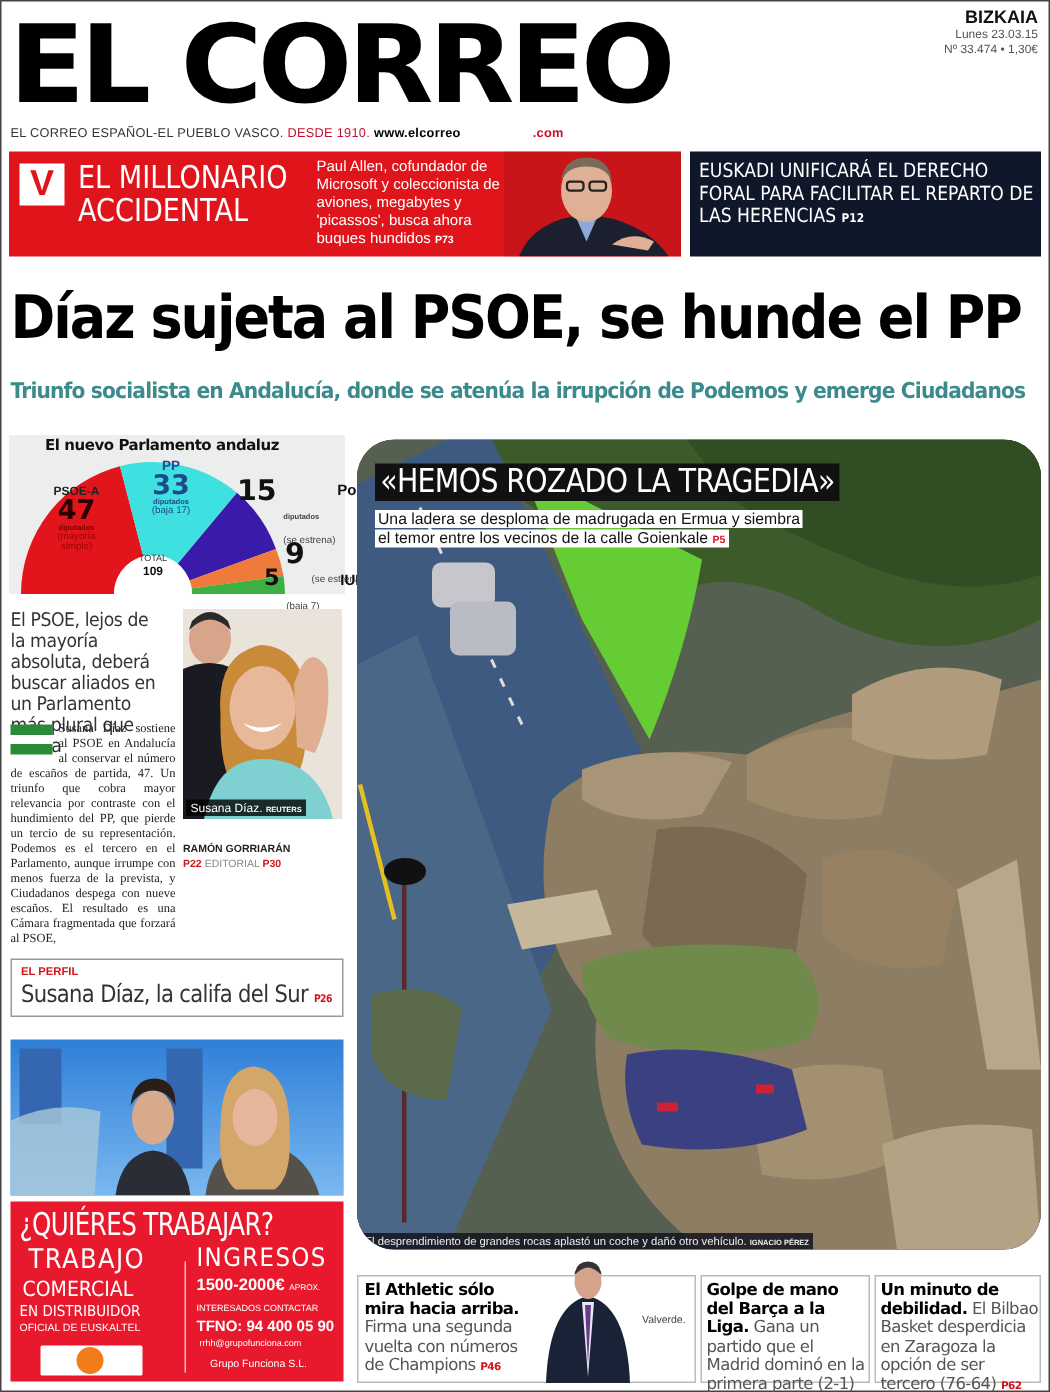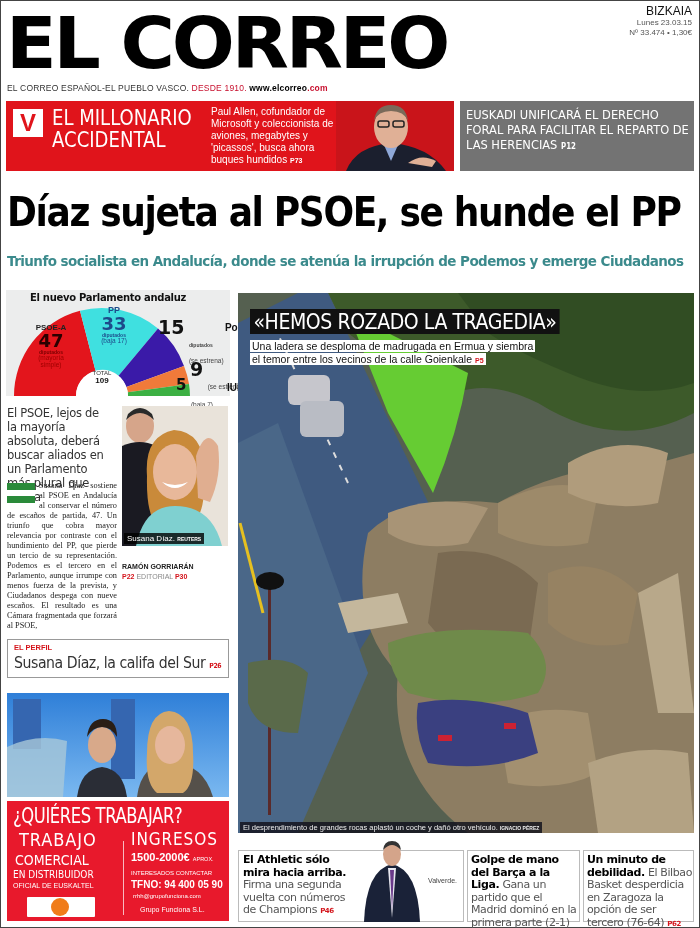--- a/index.html
+++ b/index.html
@@ -2,36 +2,36 @@
 <html><head>
 <meta charset="utf-8">
 <style>
   * { box-sizing: border-box; margin: 0; padding: 0; }
   body { width: 700px; height: 928px; background: #fff; font-family: "Liberation Sans", sans-serif; color: #111; position: relative; overflow: hidden; }
   .frame { position: absolute; left: 0; top: 0; width: 700px; height: 928px; border: 1px solid #444; }
 
   
   .masthead-title { position: absolute; left: 6px; top: 4px; font-family: "DejaVu Sans", sans-serif; font-weight: 900; font-size: 72px; letter-spacing: -3px; line-height: 78px; color: #000; transform: scaleX(1.03); transform-origin: left; }
   .edition { position: absolute; right: 8px; top: 4px; text-align: right; }
-  .edition .region { font-weight: normal; font-size: 12px; }
+  .edition .region { font-weight: bold; font-size: 12px; }
   .edition .meta { font-size: 8px; color: #555; line-height: 10px; }
   .tagline { position: absolute; left: 7px; top: 83px; font-size: 8.5px; color: #333; letter-spacing: 0.2px; }
   .tagline .since { color: #c8102e; }
   .tagline .url { font-weight: bold; color: #000; }
-  .tagline .url b { color: #c8102e; }
+  .tagline .url b { color: #c8102e; padding-left: 48px; }
 
   
   .promo-left { position: absolute; left: 6px; top: 101px; width: 448px; height: 70px; background: #e0141b; overflow: hidden; }
   .v-logo { position: absolute; left: 7px; top: 8px; width: 30px; height: 28px; background: #fff; color: #e0141b; font-weight: 900; font-size: 24px; text-align: center; line-height: 28px; }
   .promo-title { position: absolute; left: 46px; top: 6px; color: #fff; font-size: 21px; line-height: 22px; font-family: "DejaVu Sans", sans-serif; transform: scaleX(0.86); transform-origin: left; }
   .promo-desc { position: absolute; left: 205px; top: 5px; width: 130px; color: #fff; font-size: 10px; line-height: 12px; }
   .page-ref { font-weight: bold; font-size: 7px; color: #fff; }
   .page-ref.red { color: #d4141b; }
   .portrait { position: absolute; left: 330px; top: 0; width: 118px; height: 70px; }
-  .promo-right { position: absolute; left: 460px; top: 101px; width: 234px; height: 70px; background: #737373; }
+  .promo-right { position: absolute; left: 460px; top: 101px; width: 234px; height: 70px; background: #0f172a; }
   .promo-right-text { position: absolute; left: 6px; top: 6px; color: #fff; font-size: 13px; line-height: 15px; font-family: "DejaVu Sans", sans-serif; transform: scaleX(0.88); transform-origin: left; width: 260px; }
 
   
   .headline { position: absolute; left: 7px; top: 188px; font-family: "DejaVu Sans", sans-serif; font-weight: bold; font-size: 40px; letter-spacing: -1.5px; line-height: 48px; color: #000; transform: scaleX(0.9); transform-origin: left; white-space: nowrap; }
   .subhead { position: absolute; left: 7px; top: 253px; font-family: "DejaVu Sans", sans-serif; font-weight: bold; font-size: 14.5px; color: #3b8a8c; letter-spacing: -0.6px; white-space: nowrap; transform: scaleX(0.93); transform-origin: left; }
 
   
   .chart-box { position: absolute; left: 6px; top: 290px; width: 224px; height: 106px; background: #eceded; }
   .chart-title { position: absolute; left: 24px; top: 2px; font-weight: bold; font-size: 10px; font-family: "DejaVu Sans", sans-serif; letter-spacing: -0.3px; }
   .chart-svg { position: absolute; left: 0; top: 14px; }
@@ -73,21 +73,21 @@
   .ad-r2 { position: absolute; left: 124px; top: 50px; font-size: 11px; font-weight: bold; white-space: nowrap; }
   .ad-r2 small { font-size: 5.5px; font-weight: normal; }
   .ad-r3 { position: absolute; left: 124px; top: 69px; font-size: 6px; white-space: nowrap; }
   .ad-r4 { position: absolute; left: 124px; top: 78px; font-size: 10px; font-weight: bold; white-space: nowrap; }
   .ad-r5 { position: absolute; left: 126px; top: 92px; font-size: 6px; }
   .ad-r6 { position: absolute; left: 133px; top: 105px; font-size: 7px; }
   .ad-logo { position: absolute; left: 20px; top: 96px; width: 68px; height: 20px; background: #fff; border-radius: 1px; }
   .ad-logo span { position: absolute; left: 24px; top: 1px; width: 18px; height: 18px; border-radius: 50%; background: #f07c1a; }
 
   
-  .main-photo { position: absolute; left: 238px; top: 293px; width: 456px; height: 540px; overflow: hidden; background: #404040; }
+  .main-photo { position: absolute; left: 238px; top: 293px; width: 456px; height: 540px; overflow: hidden; background: #404040; border-radius: 25px; }
   .mp-title { position: absolute; left: 12px; top: 16px; background: #111; color: #fff; font-size: 22px; padding: 0 4px; font-family: "DejaVu Sans", sans-serif; white-space: nowrap; transform: scaleX(0.86); transform-origin: left; letter-spacing: -0.5px; }
   .mp-sub { position: absolute; left: 12px; top: 47px; width: 310px; font-size: 10.5px; line-height: 13px; }
   .mp-sub span.line { background: #fff; color: #111; padding: 0 2px; }
   .mp-caption { position: absolute; left: 2px; bottom: 0px; background: rgba(20,20,30,0.85); color: #eee; font-size: 7.5px; padding: 1px 3px; white-space: nowrap; }
   .mp-caption .credit { font-size: 5px; font-weight: bold; }
 
   
   .sport { position: absolute; font-size: 11px; line-height: 12.5px; color: #555; font-family: "DejaVu Sans", sans-serif; letter-spacing: -0.4px; }
   .sport b { color: #000; }
   .sport-box { position: absolute; top: 850px; height: 72px; border: 1px solid #bbb; background: #fff; }

